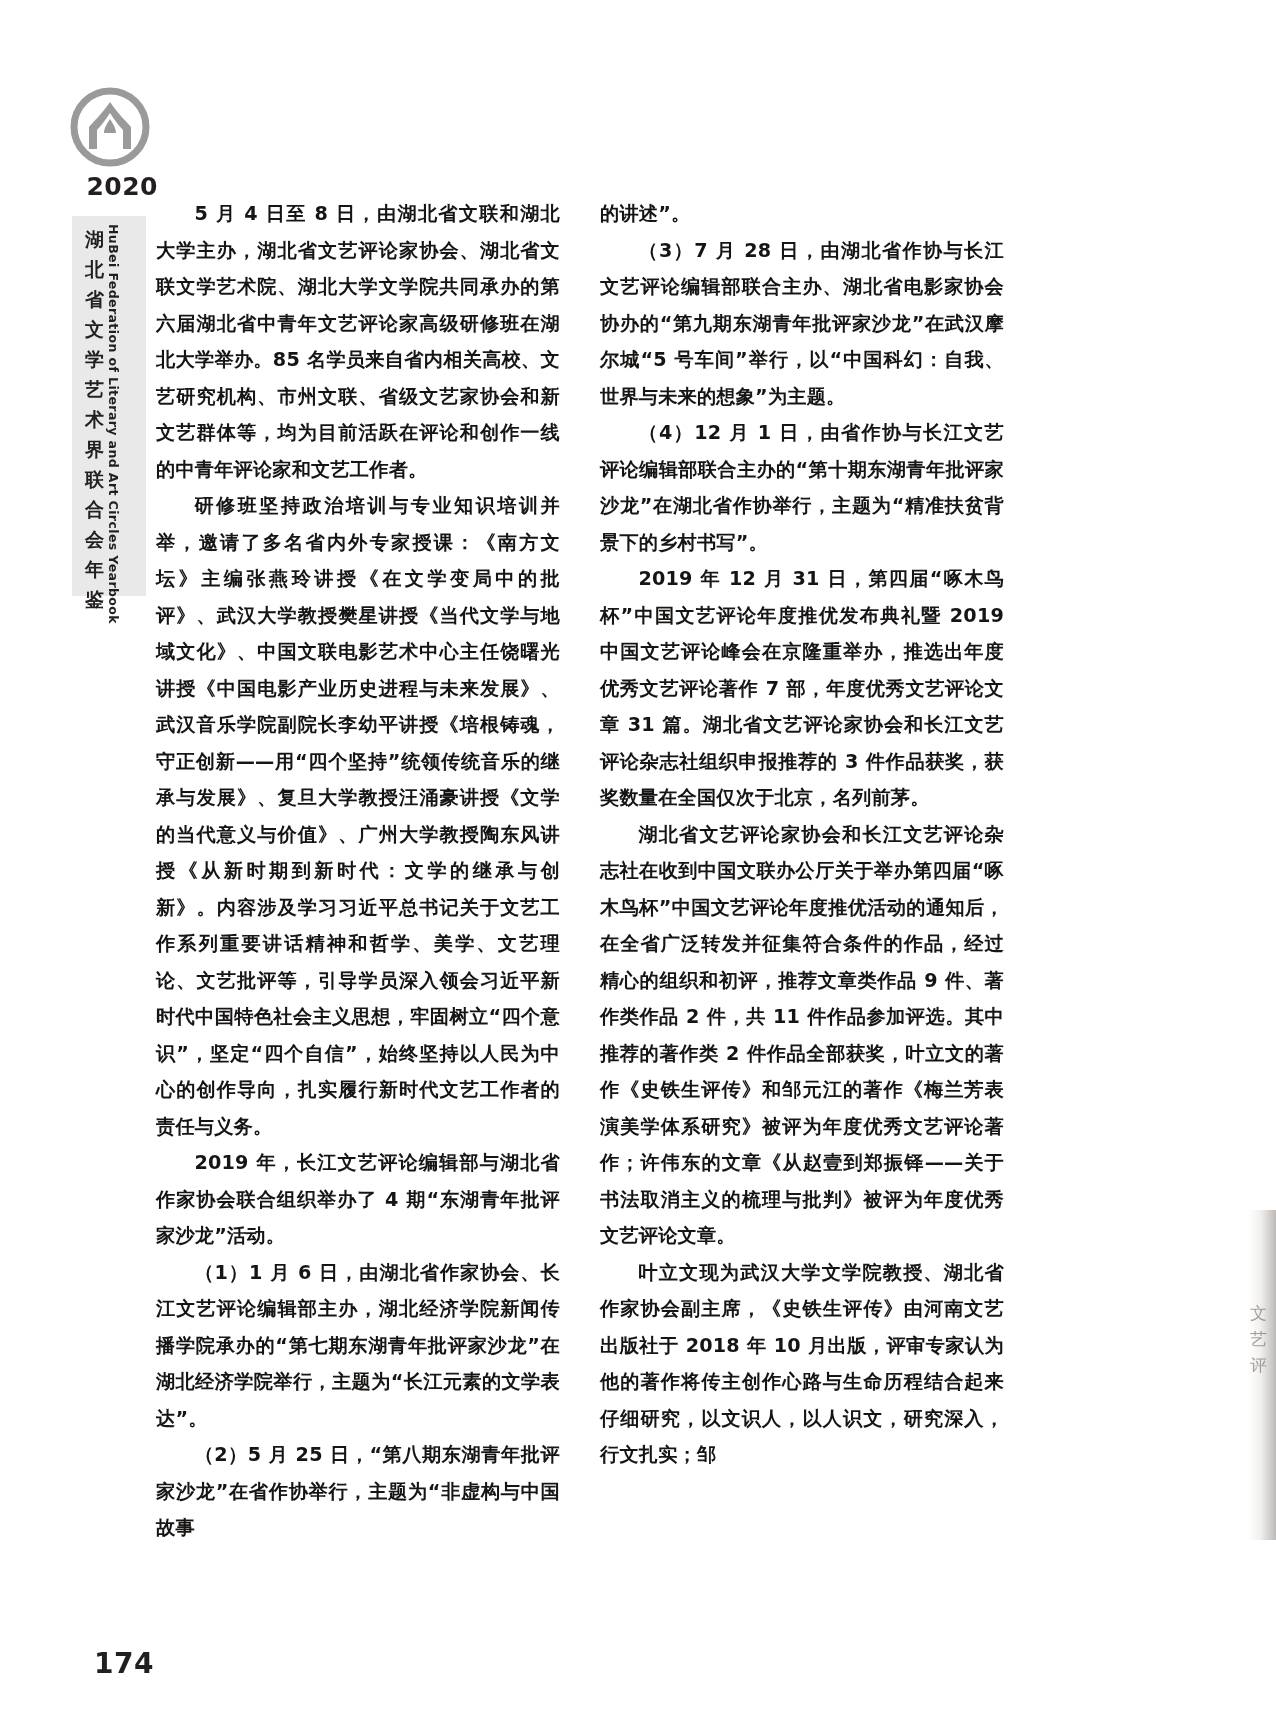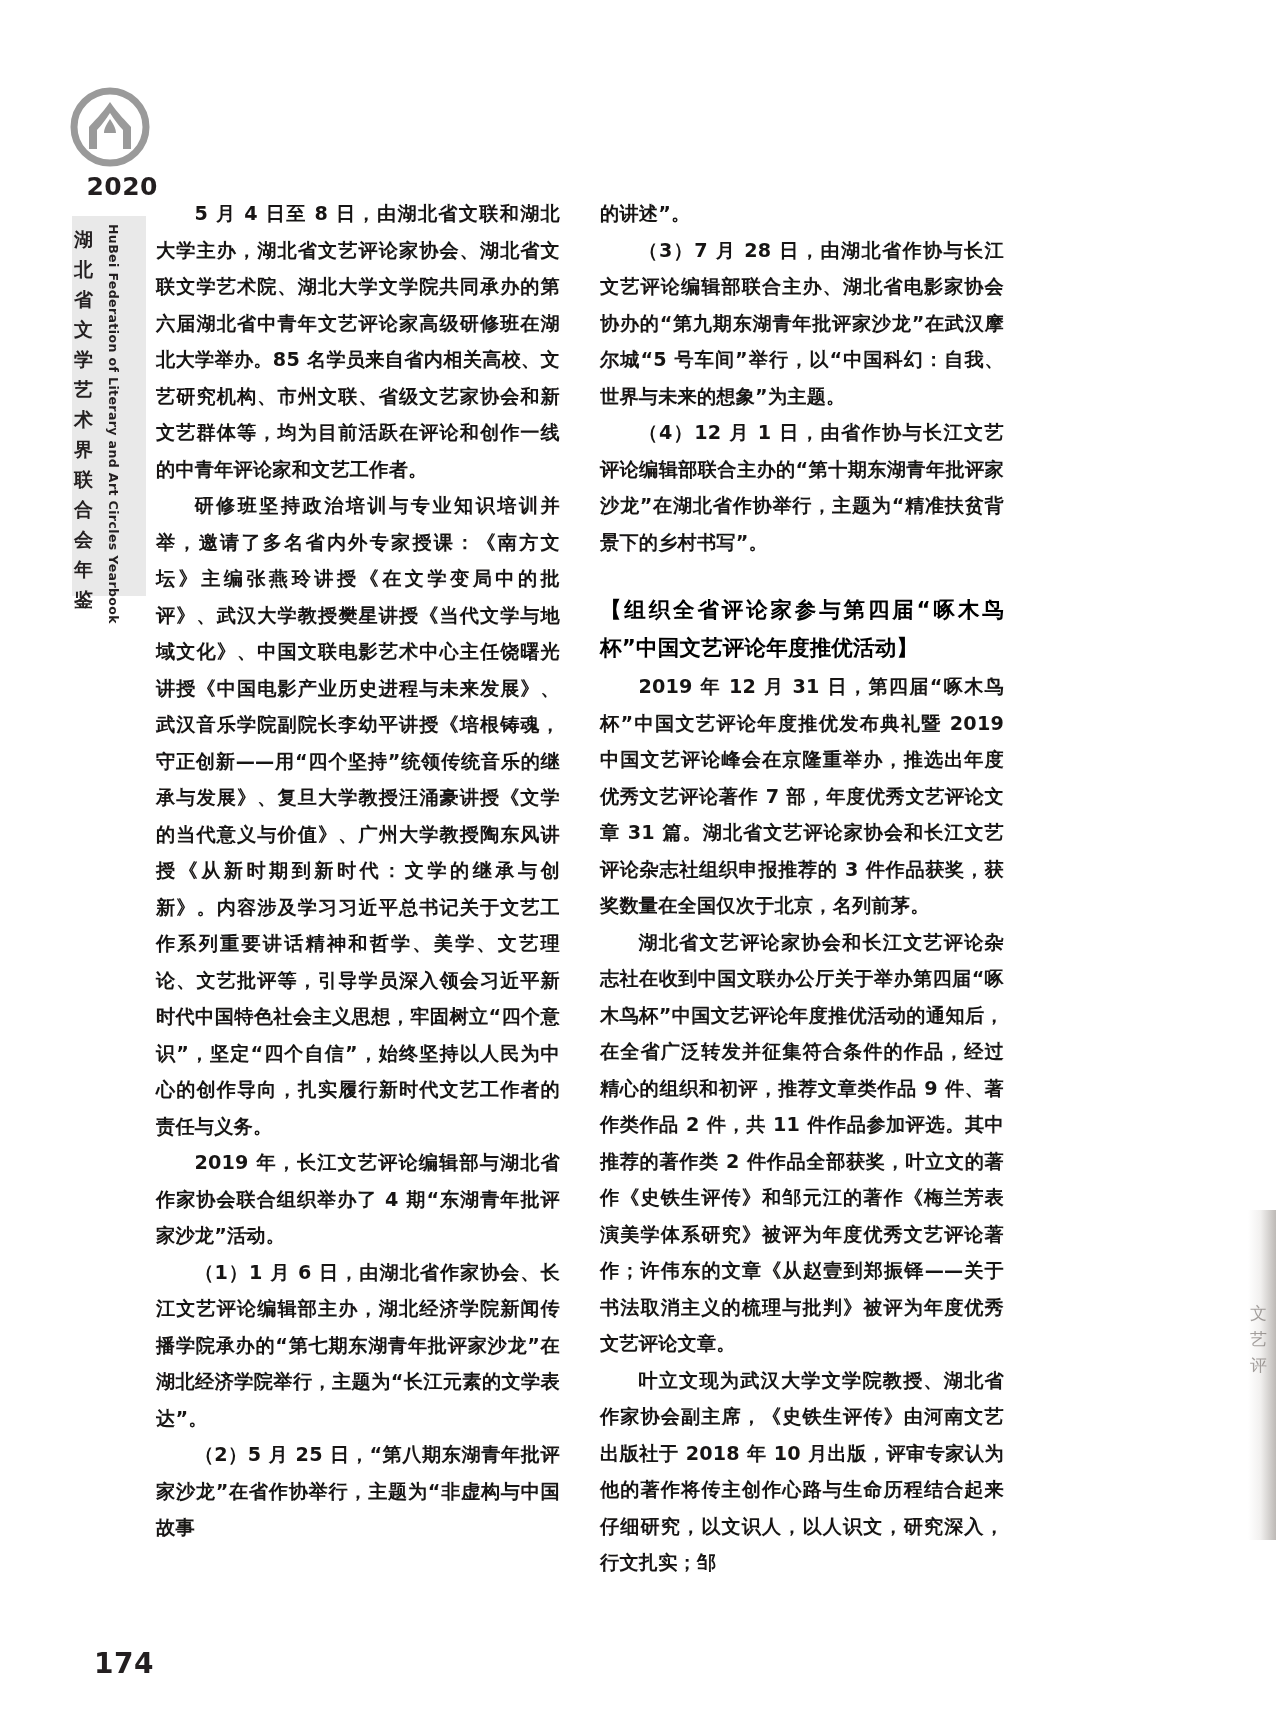--- a/index.html
+++ b/index.html
@@ -51,21 +51,21 @@
   .spine-cn {
     position: absolute;
     left: 12px;
     top: 138px;
     width: 30px;
     font-family: "DejaVu Sans", "Liberation Sans", sans-serif;
     font-weight: 700;
     font-size: 19px;
     line-height: 30px;
     color: #231f20;
-    text-align: left;
+    text-align: right;
     letter-spacing: 0;
     word-break: break-all;
   }
   .spine-en {
     position: absolute;
     left: 44px;
     top: 138px;
     height: 372px;
     writing-mode: vertical-rl;
     font-family: "DejaVu Sans", "Liberation Sans", sans-serif;
@@ -176,21 +176,20 @@
     <p class="para">2019 年，长江文艺评论编辑部与湖北省作家协会联合组织举办了 4 期“东湖青年批评家沙龙”活动。</p>
     <p class="para">（1）1 月 6 日，由湖北省作家协会、长江文艺评论编辑部主办，湖北经济学院新闻传播学院承办的“第七期东湖青年批评家沙龙”在湖北经济学院举行，主题为“长江元素的文学表达”。</p>
     <p class="para">（2）5 月 25 日，“第八期东湖青年批评家沙龙”在省作协举行，主题为“非虚构与中国故事</p>
   </div>
 
   <div class="col col-right">
     <p class="para flush">的讲述”。</p>
     <p class="para">（3）7 月 28 日，由湖北省作协与长江文艺评论编辑部联合主办、湖北省电影家协会协办的“第九期东湖青年批评家沙龙”在武汉摩尔城“5 号车间”举行，以“中国科幻：自我、世界与未来的想象”为主题。</p>
     <p class="para">（4）12 月 1 日，由省作协与长江文艺评论编辑部联合主办的“第十期东湖青年批评家沙龙”在湖北省作协举行，主题为“精准扶贫背景下的乡村书写”。</p>
 
-    <h2 class="section-head">【组织全省评论家参与第四届“啄木鸟杯”中国文艺评论年度推优活动】</h2>
 
     <p class="para">2019 年 12 月 31 日，第四届“啄木鸟杯”中国文艺评论年度推优发布典礼暨 2019 中国文艺评论峰会在京隆重举办，推选出年度优秀文艺评论著作 7 部，年度优秀文艺评论文章 31 篇。湖北省文艺评论家协会和长江文艺评论杂志社组织申报推荐的 3 件作品获奖，获奖数量在全国仅次于北京，名列前茅。</p>
     <p class="para">湖北省文艺评论家协会和长江文艺评论杂志社在收到中国文联办公厅关于举办第四届“啄木鸟杯”中国文艺评论年度推优活动的通知后，在全省广泛转发并征集符合条件的作品，经过精心的组织和初评，推荐文章类作品 9 件、著作类作品 2 件，共 11 件作品参加评选。其中推荐的著作类 2 件作品全部获奖，叶立文的著作《史铁生评传》和邹元江的著作《梅兰芳表演美学体系研究》被评为年度优秀文艺评论著作；许伟东的文章《从赵壹到郑振铎——关于书法取消主义的梳理与批判》被评为年度优秀文艺评论文章。</p>
     <p class="para">叶立文现为武汉大学文学院教授、湖北省作家协会副主席，《史铁生评传》由河南文艺出版社于 2018 年 10 月出版，评审专家认为他的著作将传主创作心路与生命历程结合起来仔细研究，以文识人，以人识文，研究深入，行文扎实；邹</p>
   </div>
 
   <div class="folio">174</div>
 
   <div class="scan-edge"></div>
   <div class="scan-edge-glyphs">文艺评</div>

